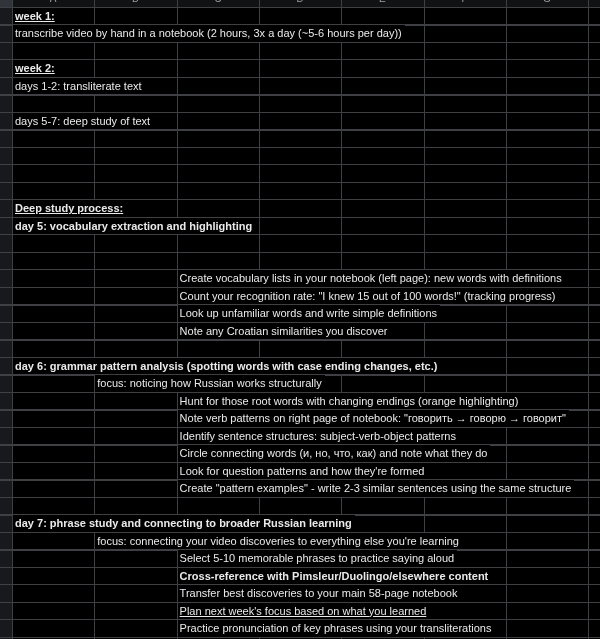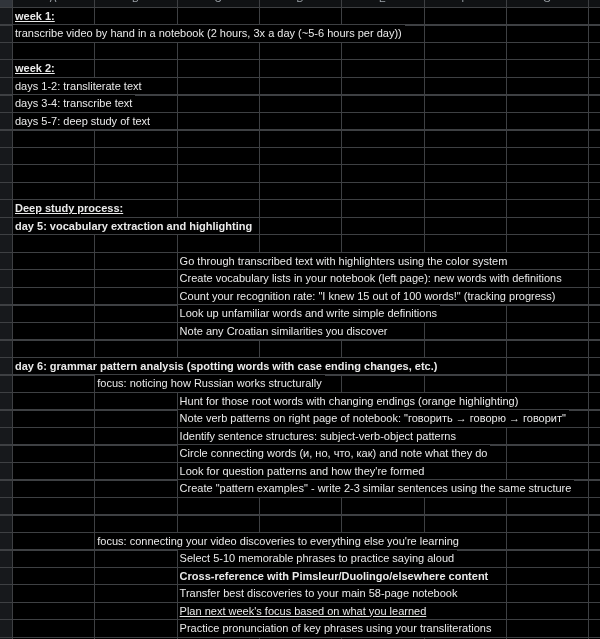--- a/index.html
+++ b/index.html
@@ -96,36 +96,35 @@
       <span class="col-letter" style="left: 423.5px;">F</span>
       <span class="col-letter" style="left: 505.8px;">G</span>
     </div>
   <div class="gutter"></div>
   <div class="corner"></div>
   <div class="gridlines"></div>
 <div class="cell-text lvl0 b u" style="top: 7.5px;">week 1:</div>
     <div class="cell-text lvl0" style="top: 25px;">transcribe video by hand in a notebook (2 hours, 3x a day (~5-6 hours per day))</div>
     <div class="cell-text lvl0 b u" style="top: 60px;">week 2:</div>
     <div class="cell-text lvl0" style="top: 77.5px;">days 1-2: transliterate text</div>
-    <div class="cell-text lvl0" style="top: 95px;">days 3-4: transcribe text</div>
     <div class="cell-text lvl0" style="top: 112.5px;">days 5-7: deep study of text</div>
     <div class="cell-text lvl0 b u" style="top: 200px;">Deep study process:</div>
     <div class="cell-text lvl0 b" style="top: 217.5px;">day 5: vocabulary extraction and highlighting</div>
-    <div class="cell-text lvl2" style="top: 252.5px;">Go through transcribed text with highlighters using the color system</div>
     <div class="cell-text lvl2" style="top: 270px;">Create vocabulary lists in your notebook (left page): new words with definitions</div>
     <div class="cell-text lvl2" style="top: 287.5px;">Count your recognition rate: "I knew 15 out of 100 words!" (tracking progress)</div>
     <div class="cell-text lvl2" style="top: 322.5px;">Note any Croatian similarities you discover</div>
     <div class="cell-text lvl2" style="top: 305px;">Look up unfamiliar words and write simple definitions</div>
     <div class="cell-text lvl0 b" style="top: 357.5px;">day 6: grammar pattern analysis (spotting words with case ending changes, etc.)</div>
     <div class="cell-text lvl1" style="top: 375px;">focus: noticing how Russian works structurally</div>
     <div class="cell-text lvl2" style="top: 392.5px;">Hunt for those root words with changing endings (orange highlighting)</div>
     <div class="cell-text lvl2" style="top: 410px;">Note verb patterns on right page of notebook: "говорить → говорю → говорит"</div>
     <div class="cell-text lvl2" style="top: 427.5px;">Identify sentence structures: subject-verb-object patterns</div>
     <div class="cell-text lvl2" style="top: 445px;">Circle connecting words (и, но, что, как) and note what they do</div>
     <div class="cell-text lvl2" style="top: 462.5px;">Look for question patterns and how they're formed</div>
     <div class="cell-text lvl2" style="top: 480px;">Create "pattern examples" - write 2-3 similar sentences using the same structure</div>
+    <div class="cell-text lvl0 b" style="top: 515px;">day 7: phrase study and connecting to broader Russian learning</div>
     <div class="cell-text lvl1" style="top: 532.5px;">focus: connecting your video discoveries to everything else you're learning</div>
     <div class="cell-text lvl2" style="top: 550px;">Select 5-10 memorable phrases to practice saying aloud</div>
     <div class="cell-text lvl2" style="top: 567.5px; font-weight: bold;">Cross-reference with Pimsleur/Duolingo/elsewhere content</div>
     <div class="cell-text lvl2" style="top: 585px;">Transfer best discoveries to your main 58-page notebook</div>
     <div class="cell-text lvl2" style="top: 602.5px; text-decoration: underline;">Plan next week's focus based on what you learned</div>
     <div class="cell-text lvl2" style="top: 620px;">Practice pronunciation of key phrases using your transliterations</div>
   </div>
 
 </body></html>

